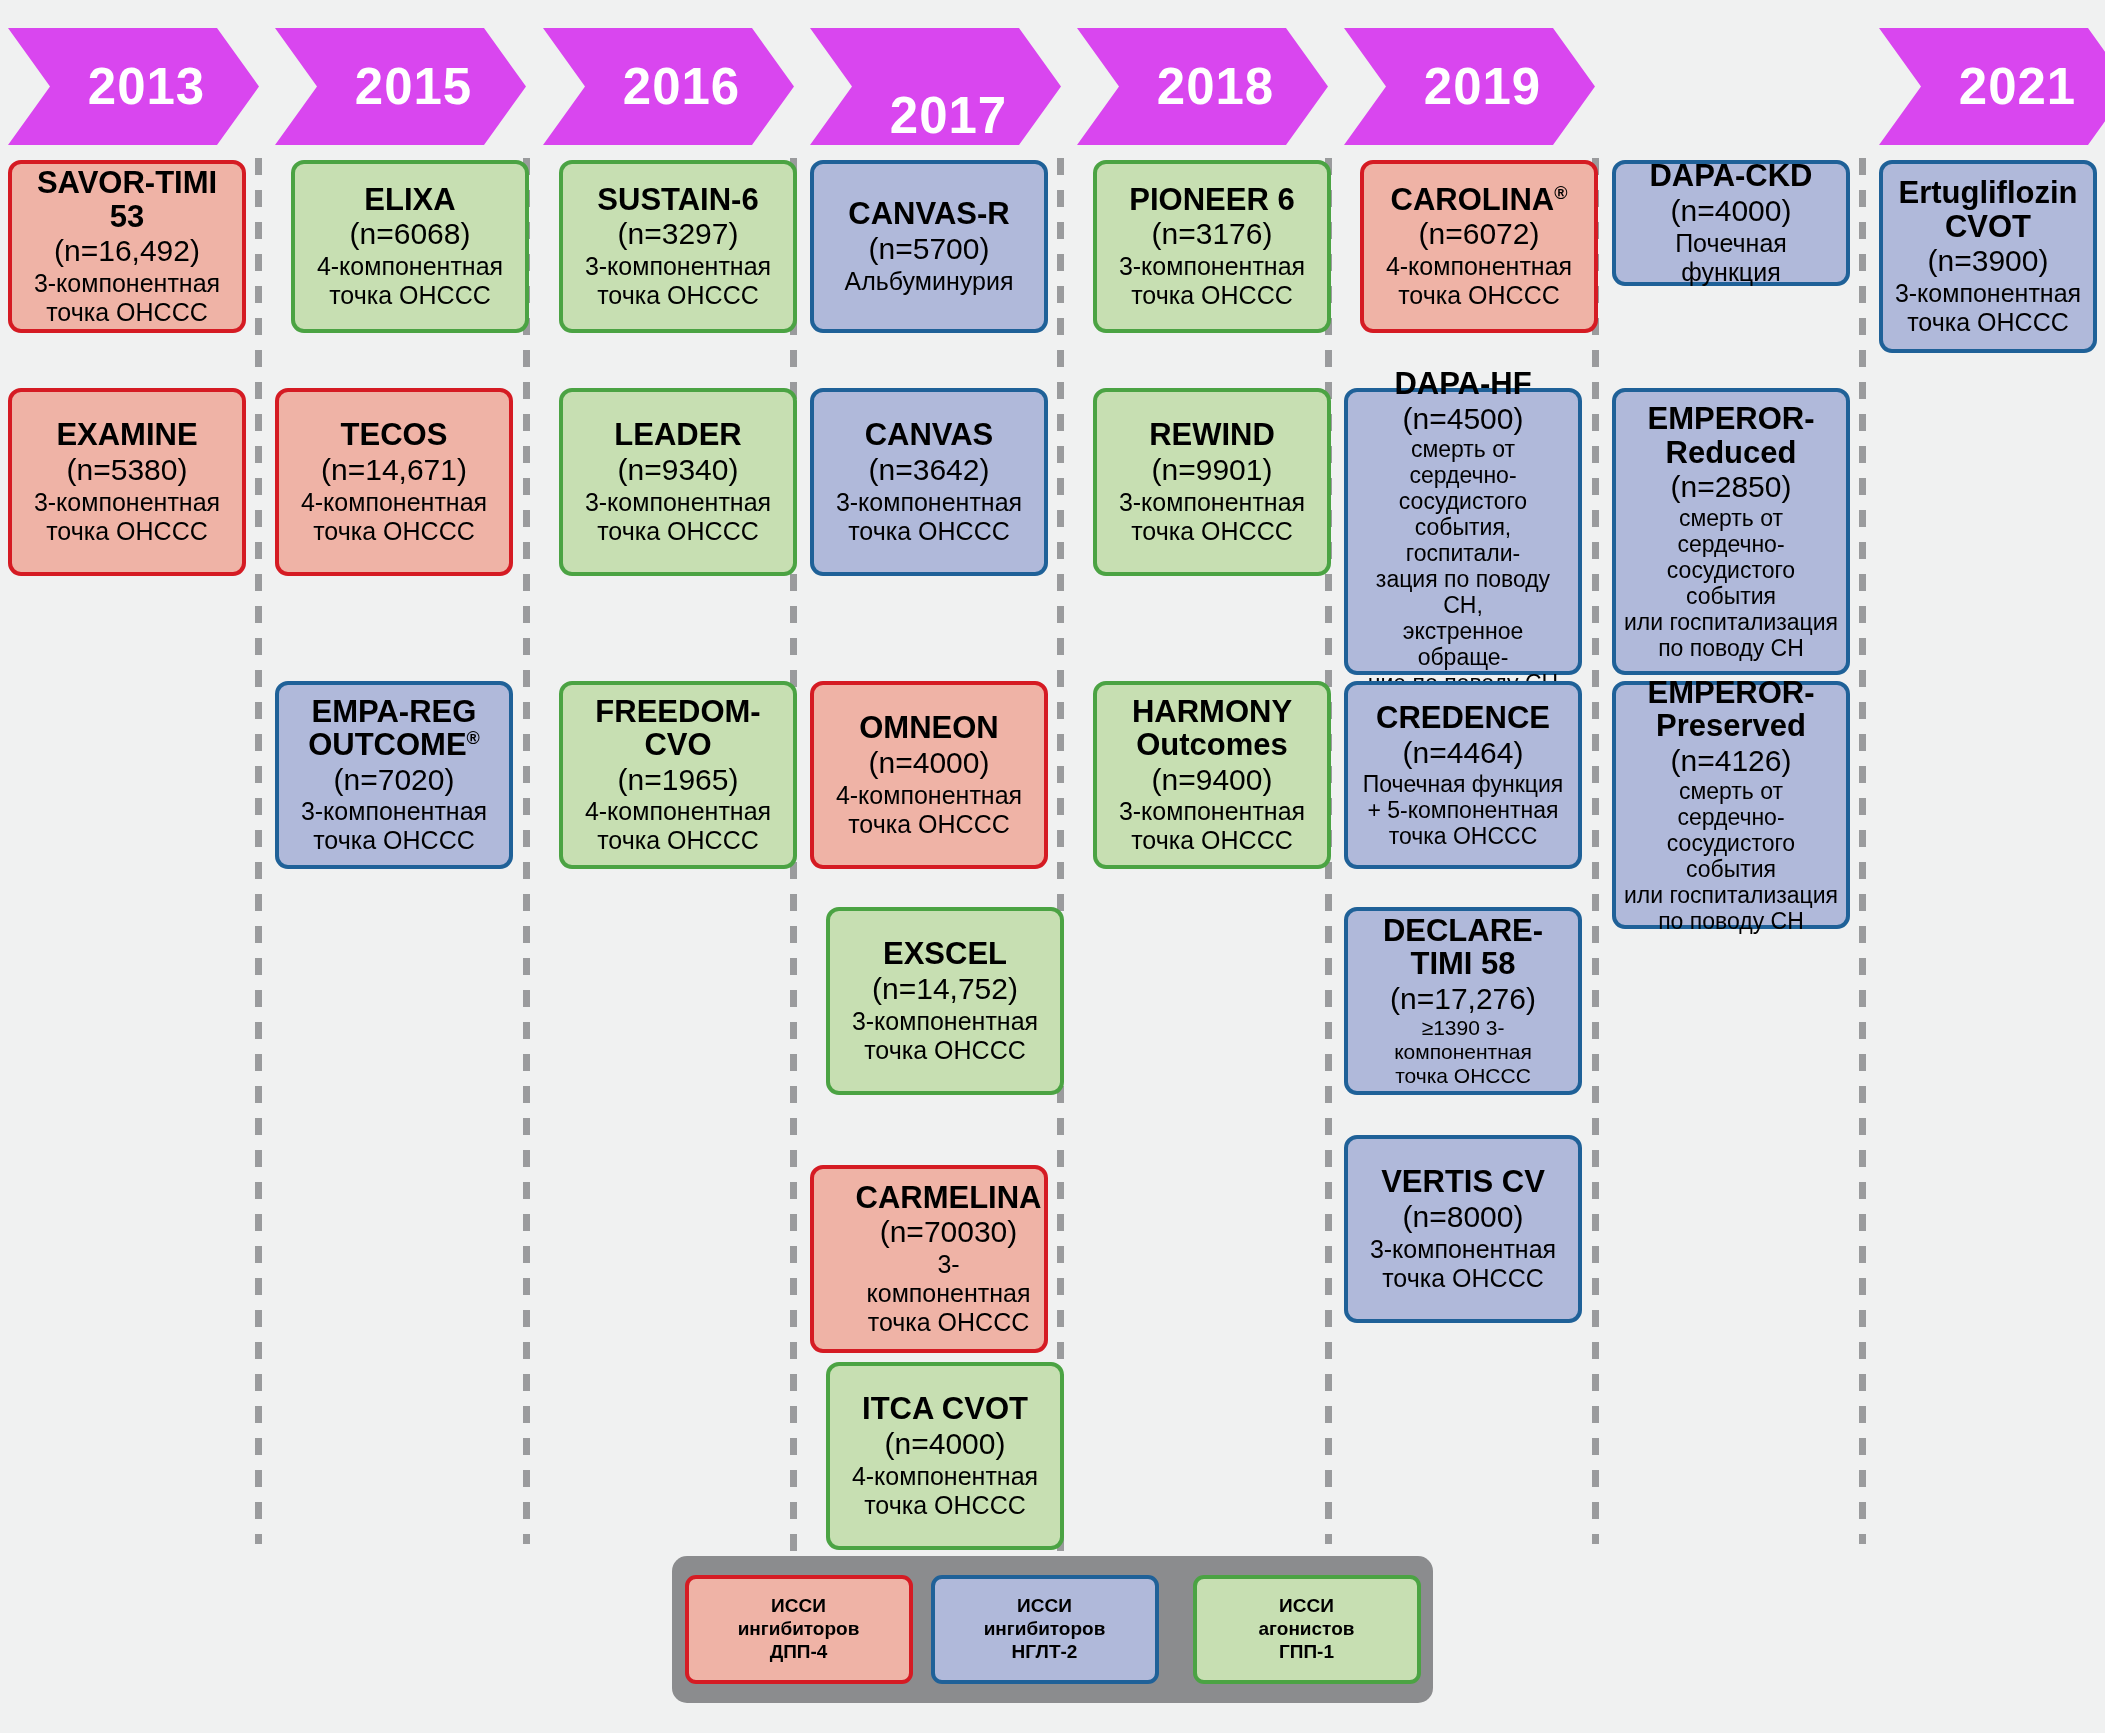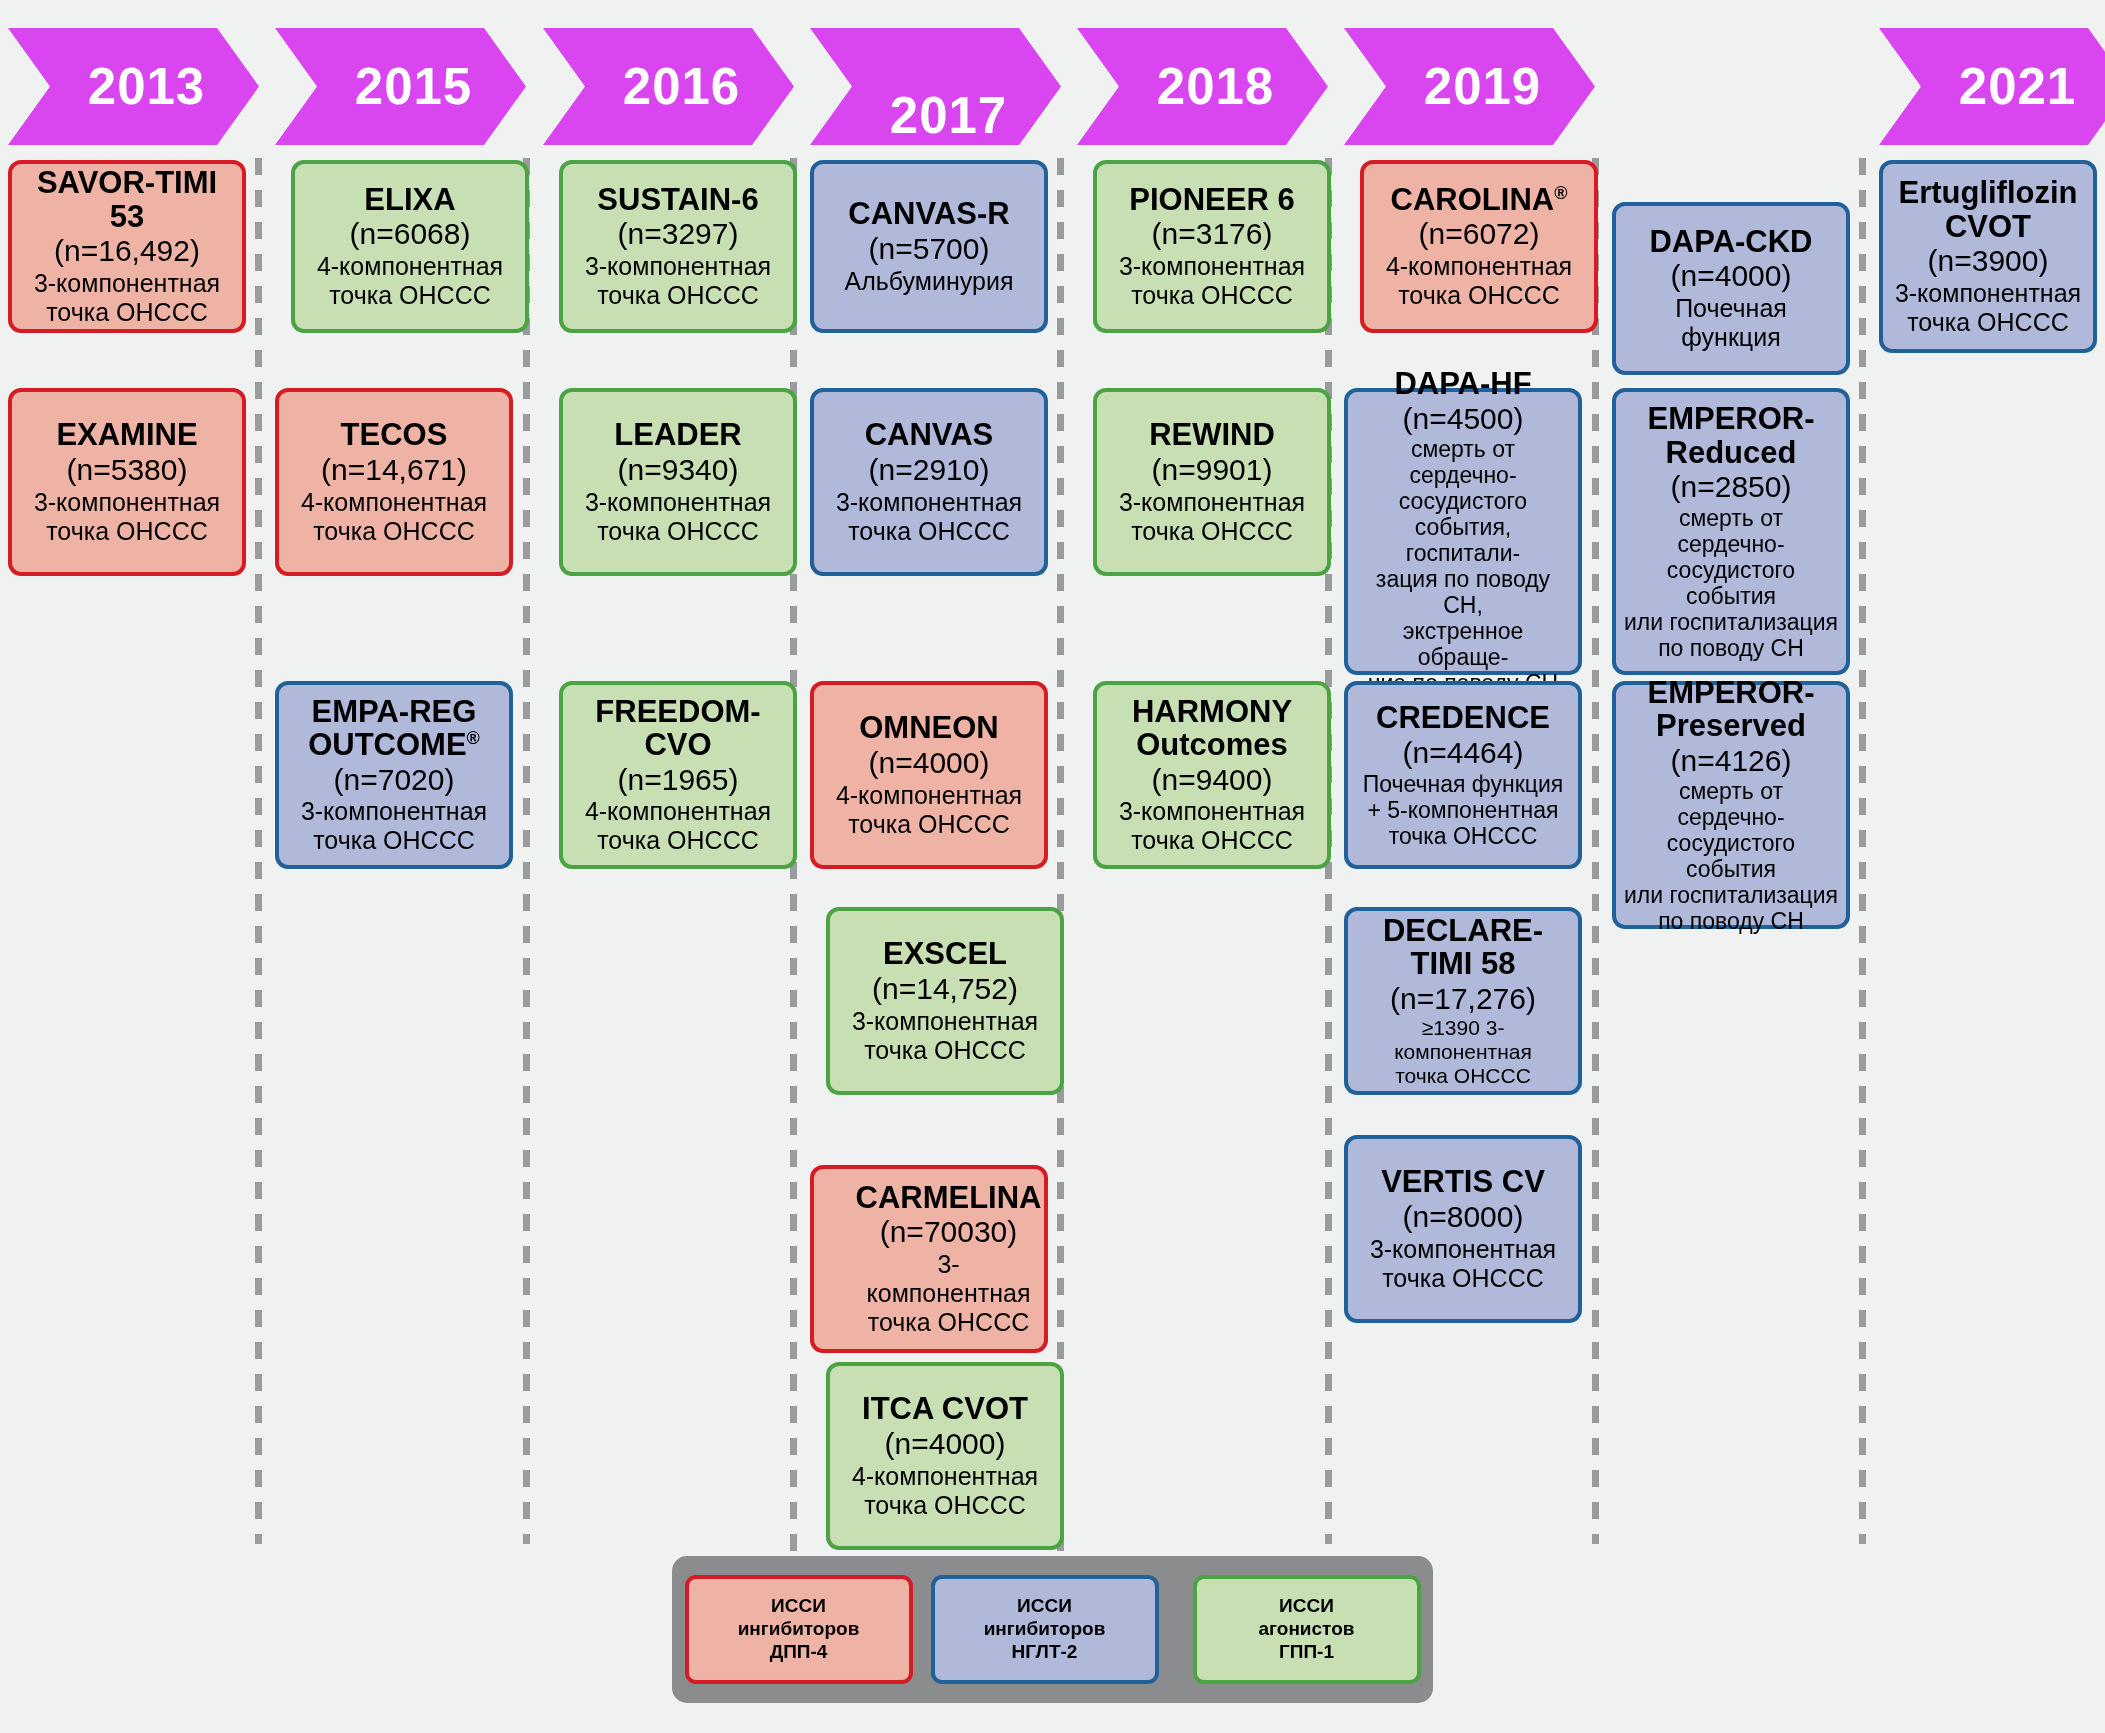--- a/index.html
+++ b/index.html
@@ -217,21 +217,21 @@
       </div>
       <div class="study-box t-sglt2" style="left: 810px; top: 160px; width: 238px; height: 173px;">
         <div class="s-name">CANVAS-R</div>
         <div class="s-n">(n=5700)</div>
         <div class="s-desc">
           <div>Альбуминурия</div>
         </div>
       </div>
       <div class="study-box t-sglt2" style="left: 810px; top: 388px; width: 238px; height: 188px;">
         <div class="s-name">CANVAS</div>
-        <div class="s-n">(n=2910)</div>
+        <div class="s-n">(n=3642)</div>
         <div class="s-desc">
           <div>3-компонентная</div>
           <div>точка ОНССС</div>
         </div>
       </div>
       <div class="study-box t-dpp4" style="left: 810px; top: 681px; width: 238px; height: 188px;">
         <div class="s-name">OMNEON</div>
         <div class="s-n">(n=4000)</div>
         <div class="s-desc">
           <div>4-компонентная</div>
@@ -324,21 +324,21 @@
         </div>
       </div>
       <div class="study-box t-sglt2" style="left: 1344px; top: 1135px; width: 238px; height: 188px;">
         <div class="s-name">VERTIS CV</div>
         <div class="s-n">(n=8000)</div>
         <div class="s-desc">
           <div>3-компонентная</div>
           <div>точка ОНССС</div>
         </div>
       </div>
-      <div class="study-box t-sglt2" style="left: 1612px; top: 160px; width: 238px; height: 173px; margin-top: 42px;">
+      <div class="study-box t-sglt2" style="left: 1612px; top: 160px; width: 238px; height: 126px;">
         <div class="s-name">DAPA-CKD</div>
         <div class="s-n">(n=4000)</div>
         <div class="s-desc">
           <div>Почечная функция</div>
         </div>
       </div>
       <div class="study-box t-sglt2 dense" style="left: 1612px; top: 388px; width: 238px; height: 287px;">
         <div class="s-name">EMPEROR-Reduced</div>
         <div class="s-n">(n=2850)</div>
         <div class="s-desc">

